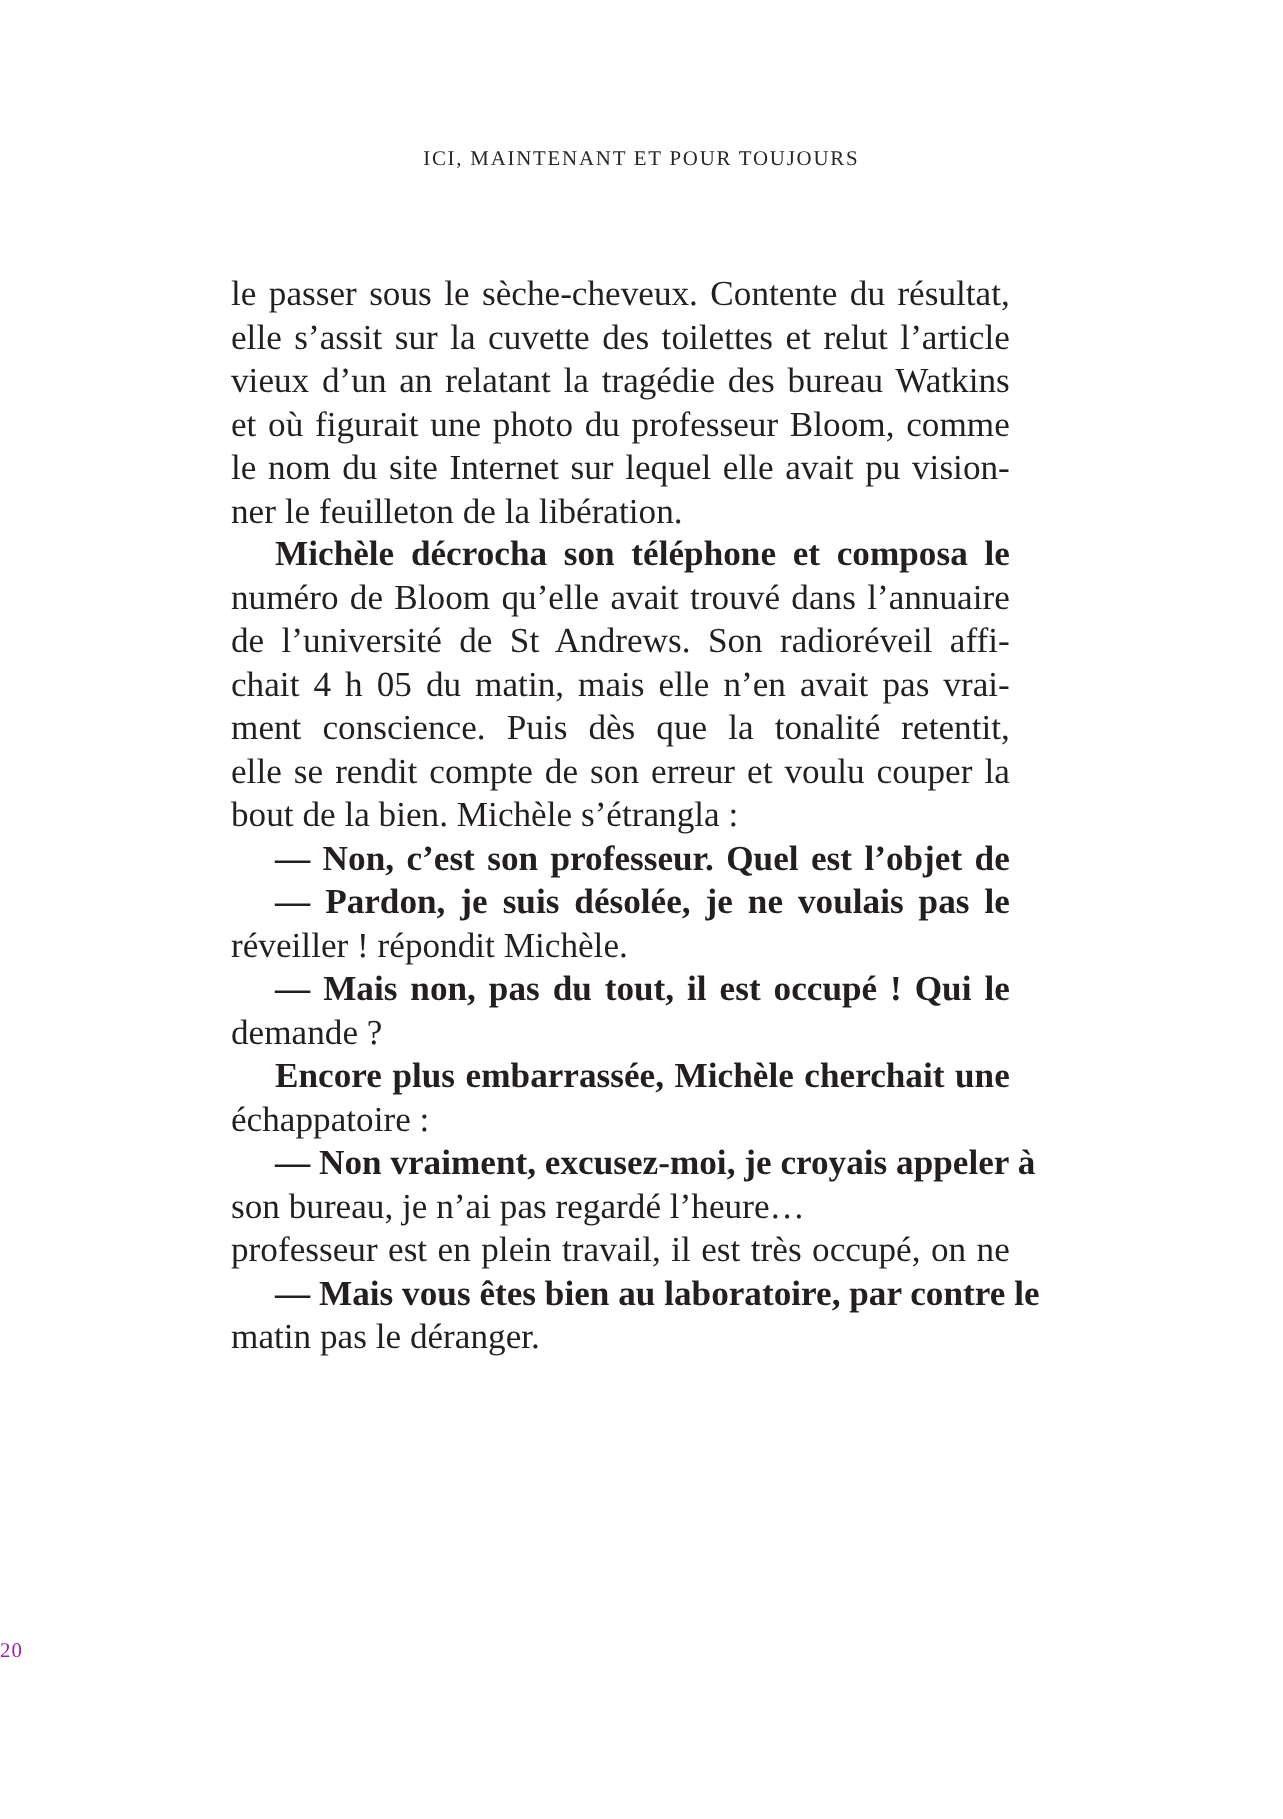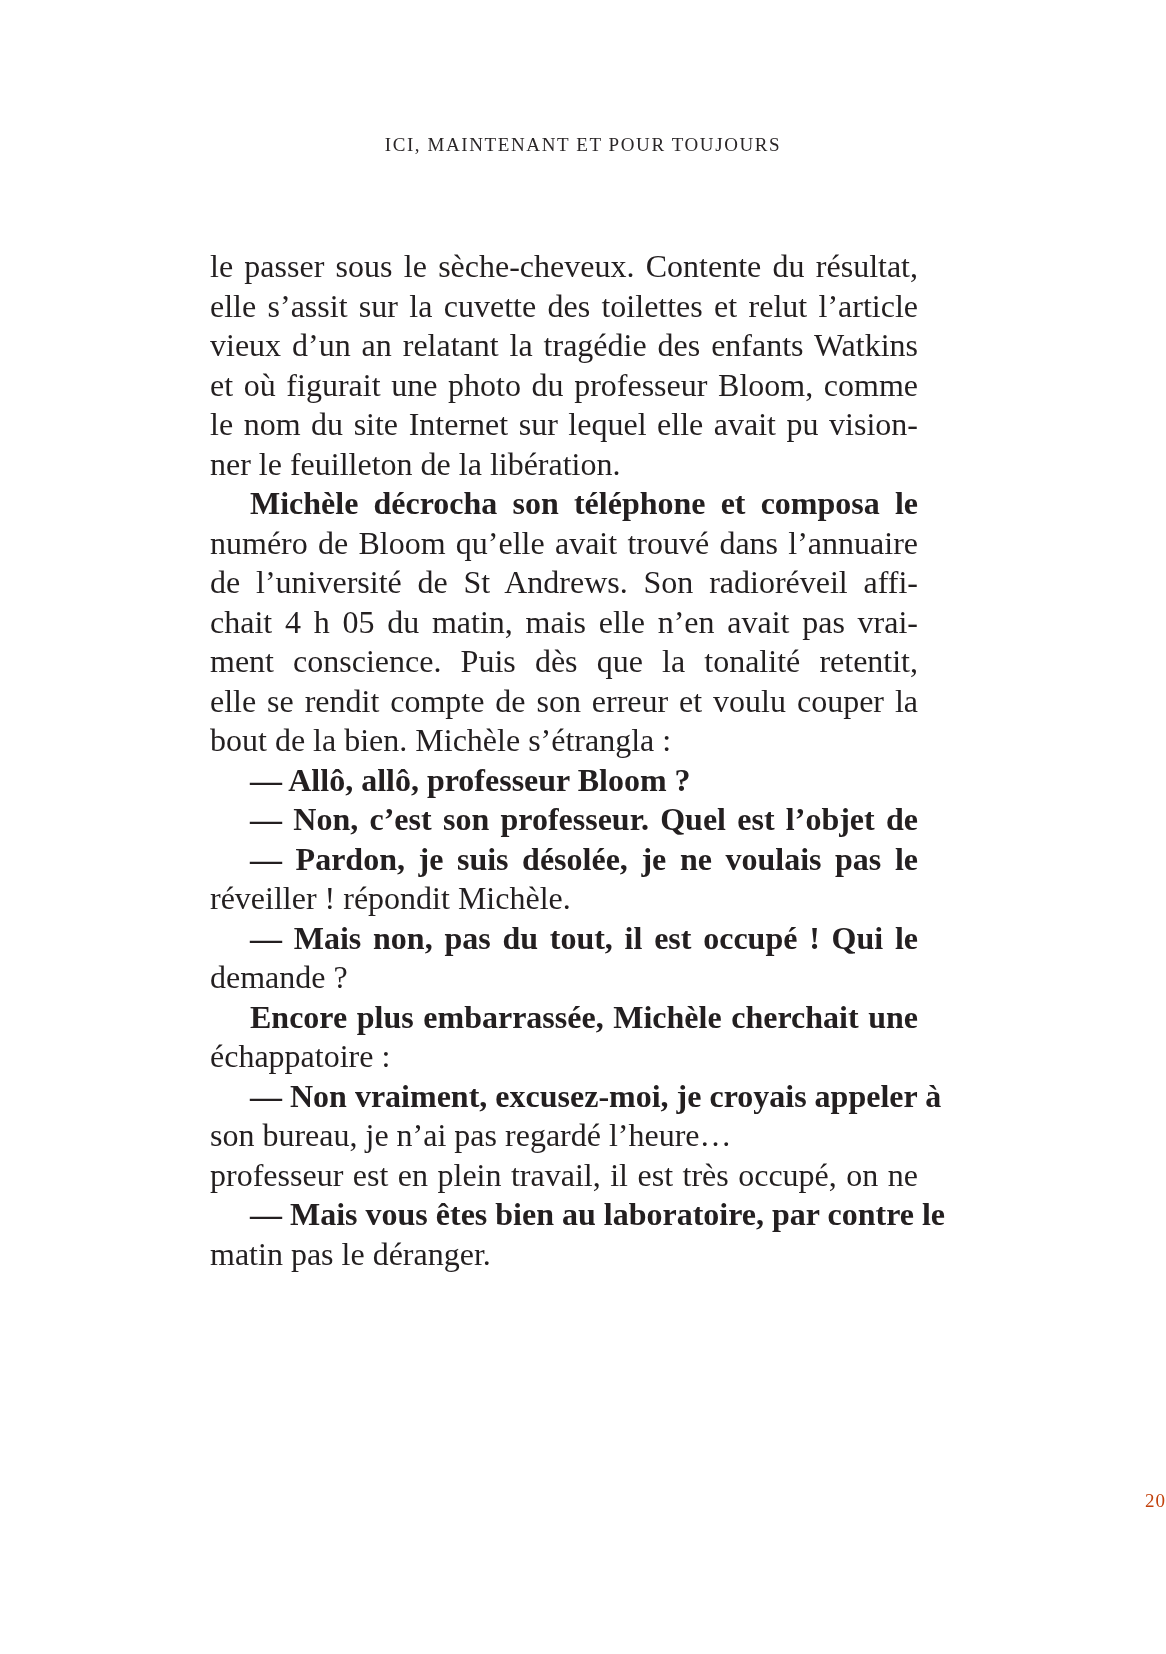--- a/index.html
+++ b/index.html
@@ -17,45 +17,44 @@
     position: absolute; left: 210px; top: 247px; width: 708px;
   }
   .line {
     display: block; height: 39.5px; line-height: 39.5px;
     font-size: 32px; white-space: nowrap;
     text-align: justify; text-align-last: justify;
   }
   .line.last { text-align-last: left; }
   .line.indent { padding-left: 40px; font-weight: bold; }
   .folio {
-    position: absolute; top: 1490px; left: 0; width: 1166px; text-align: right;
-    font-size: 19px; color: #c2410c; letter-spacing: 1px;
+    position: absolute; top: 1490px; left: 0; width: 1166px; text-align: left;
+    font-size: 19px; color: #a21caf; letter-spacing: 1px;
   }
 </style>
 </head>
 <body>
 
 <div class="page">
   <div class="running-head">ICI, MAINTENANT ET POUR TOUJOURS</div>
 
   <div class="body-text" id="body-text">
       <span class="line">le passer sous le sèche-cheveux. Contente du résultat,</span>
       <span class="line">elle s’assit sur la cuvette des toilettes et relut l’article</span>
-      <span class="line">vieux d’un an relatant la tragédie des enfants Watkins</span>
+      <span class="line">vieux d’un an relatant la tragédie des bureau Watkins</span>
       <span class="line">et où figurait une photo du professeur Bloom, comme</span>
       <span class="line">le nom du site Internet sur lequel elle avait pu vision-</span>
       <span class="line last">ner le feuilleton de la libération.</span>
       <span class="line indent">Michèle décrocha son téléphone et composa le</span>
       <span class="line">numéro de Bloom qu’elle avait trouvé dans l’annuaire</span>
       <span class="line">de l’université de St Andrews. Son radioréveil affi-</span>
       <span class="line">chait 4 h 05 du matin, mais elle n’en avait pas vrai-</span>
       <span class="line">ment conscience. Puis dès que la tonalité retentit,</span>
       <span class="line">elle se rendit compte de son erreur et voulu couper la</span>
       <span class="line last">bout de la bien. Michèle s’étrangla :</span>
-      <span class="line indent last">— Allô, allô, professeur Bloom ?</span>
       <span class="line indent">— Non, c’est son professeur. Quel est l’objet de</span>
       <span class="line indent">— Pardon, je suis désolée, je ne voulais pas le</span>
       <span class="line last">réveiller ! répondit Michèle.</span>
       <span class="line indent">— Mais non, pas du tout, il est occupé ! Qui le</span>
       <span class="line last">demande ?</span>
       <span class="line indent">Encore plus embarrassée, Michèle cherchait une</span>
       <span class="line last">échappatoire :</span>
       <span class="line indent">— Non vraiment, excusez-moi, je croyais appeler à</span>
       <span class="line last">son bureau, je n’ai pas regardé l’heure…</span>
       <span class="line">professeur est en plein travail, il est très occupé, on ne</span>

